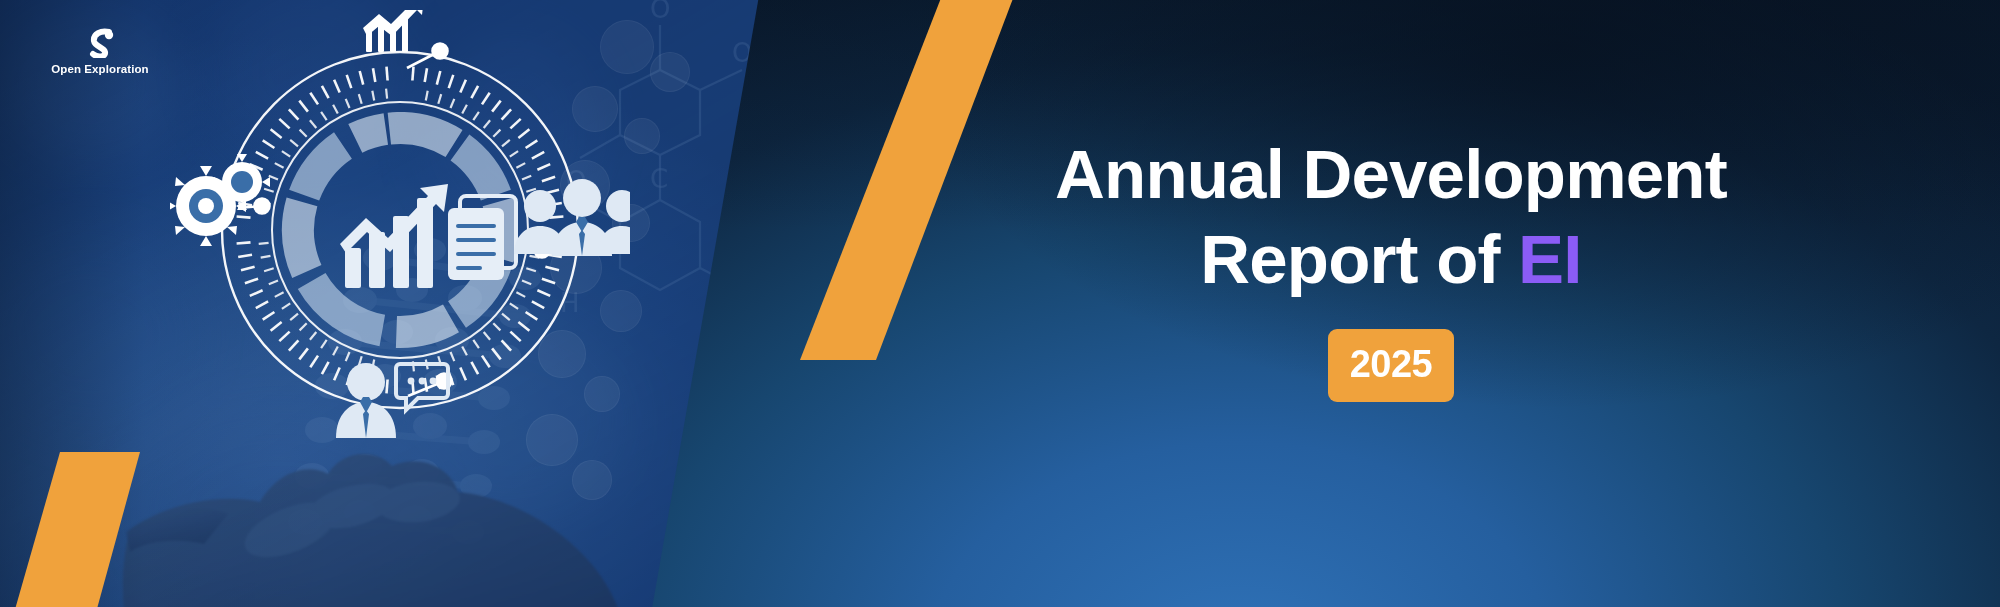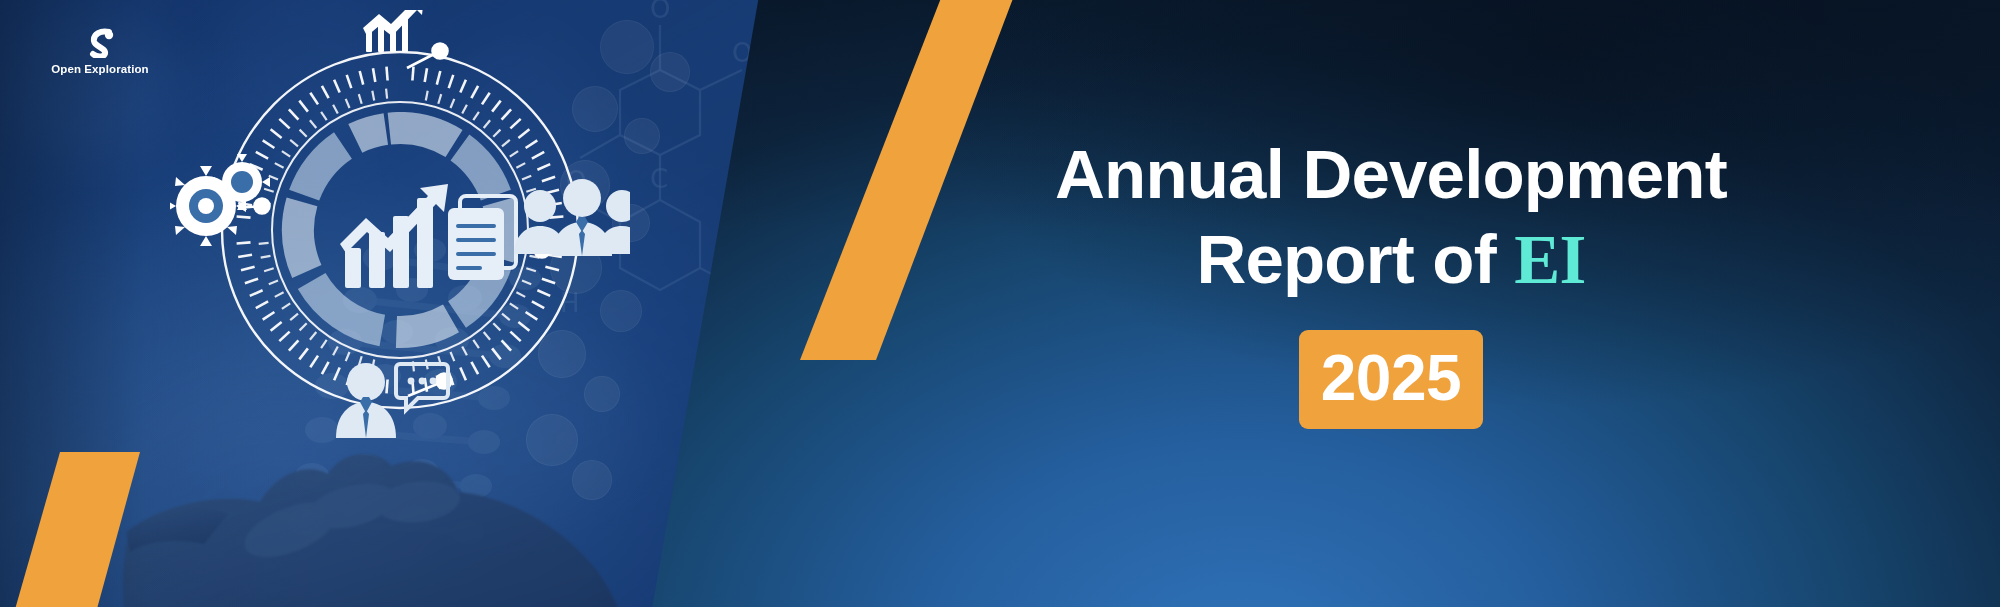--- a/index.html
+++ b/index.html
@@ -145,27 +145,27 @@
   .title {
     margin: 0;
     color: #ffffff;
     font-size: 69px;
     line-height: 1.0;
     font-weight: bold;
     letter-spacing: -0.8px;
     max-width: 830px;
   }
   .title .line2 { display: block; margin-top: 16px; }
-  .accent { color: #5eead4; font-family: Liberation Serif, serif; }
+  .accent { color: #8b5cf6; }
   .year-badge {
     display: inline-block;
     margin-top: 35px;
     background: #f0a23c;
     color: #ffffff;
-    font-size: 64px;
+    font-size: 38px;
     font-weight: bold;
     line-height: 1;
     padding: 16px 22px 19px 22px;
     border-radius: 9px;
     letter-spacing: -0.5px;
   }
 </style>
 </head>
 <body>
 

